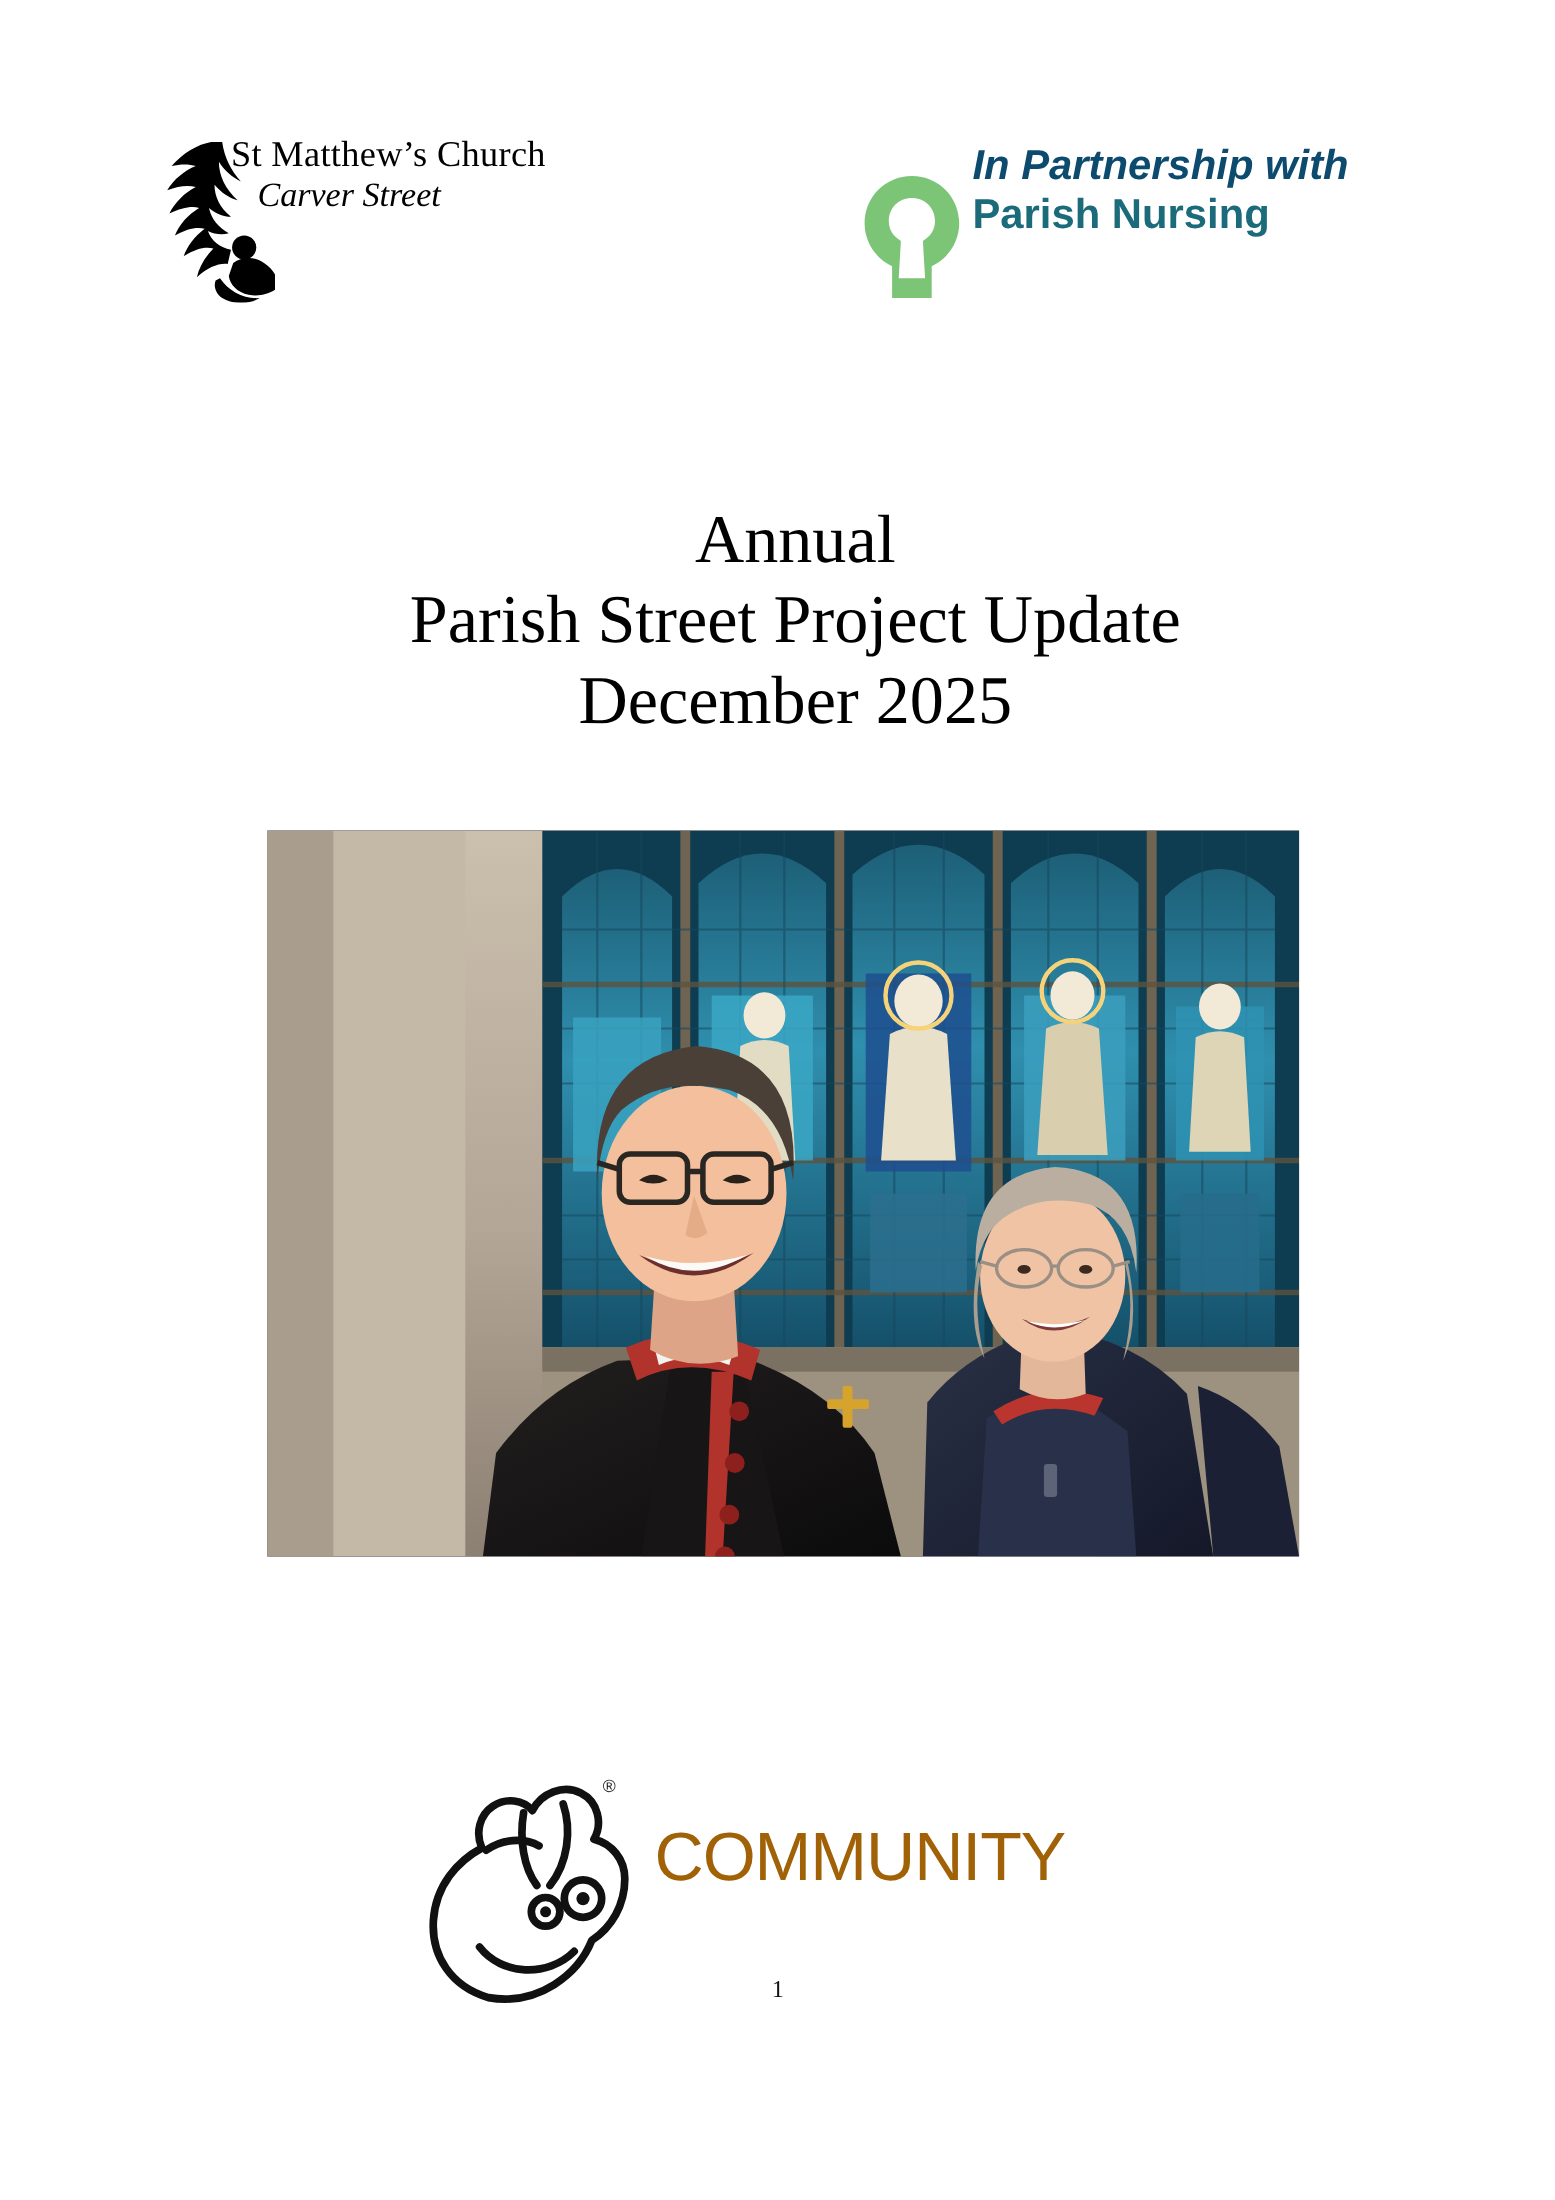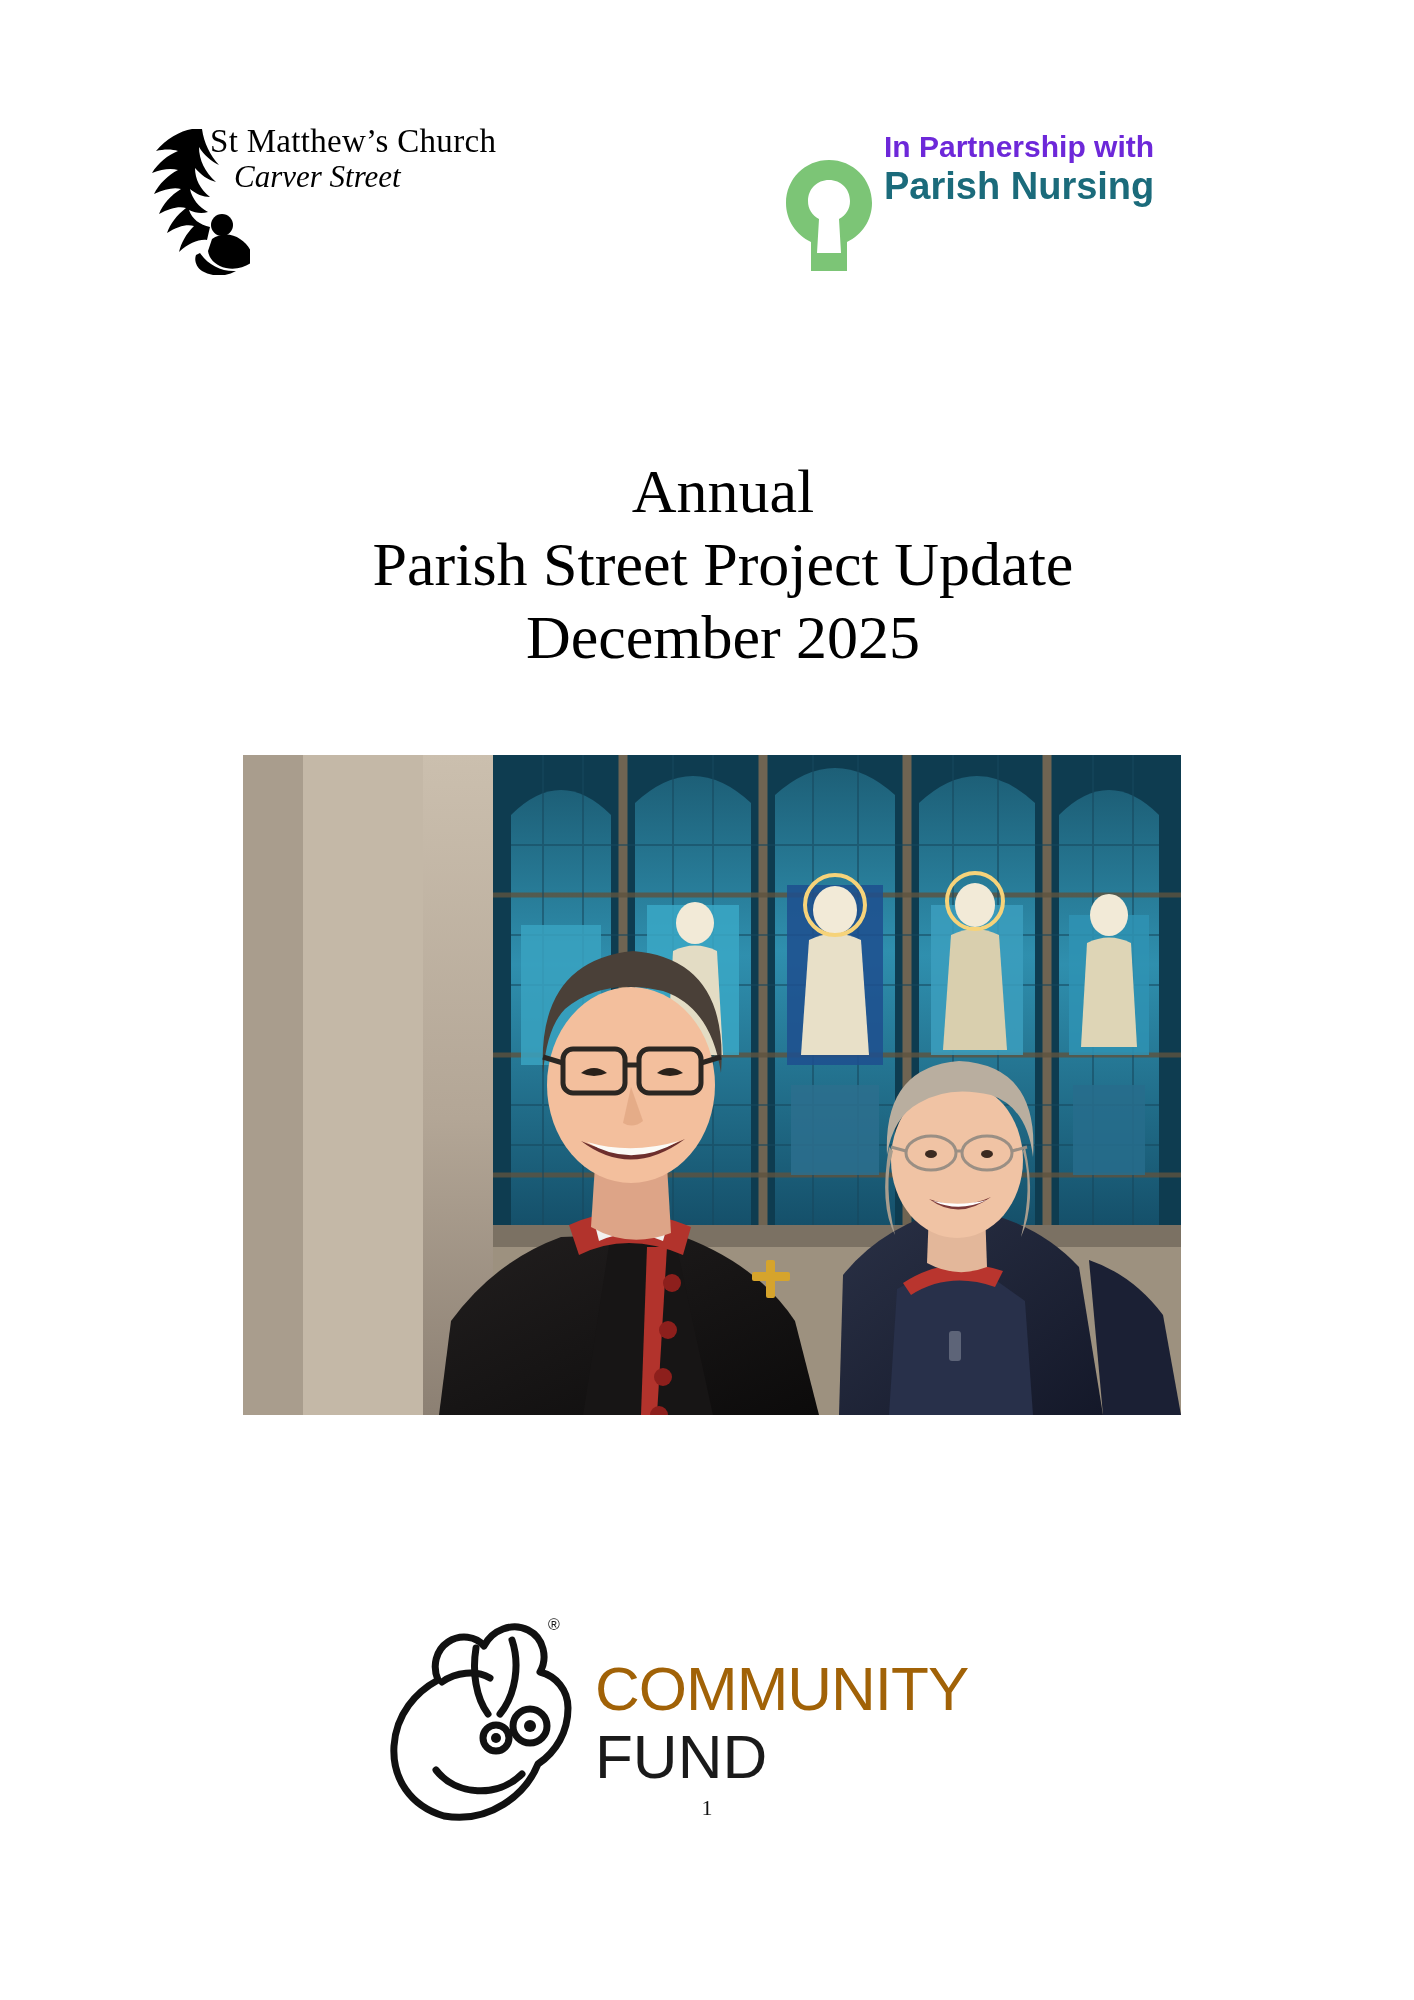--- a/index.html
+++ b/index.html
@@ -87,23 +87,24 @@
     height: 115px;
   }
   .pnm-logo .pnm-text {
     position: absolute;
     left: 100px;
     top: 0;
     width: 420px;
   }
   .pnm-logo .pnm-l1 {
     font-family: "Liberation Sans", sans-serif;
+    font-style: italic;
     font-weight: bold;
-    font-size: 30px;
-    color: #6d28d9;
+    font-size: 38px;
+    color: #0c4a6e;
     line-height: 1.15;
     white-space: nowrap;
   }
   .pnm-logo .pnm-l2,
   .pnm-logo .pnm-l3 {
     font-family: "Liberation Sans", sans-serif;
     font-weight: bold;
     font-size: 38px;
     color: #1b6b7b;
     line-height: 1.12;
@@ -446,19 +447,18 @@
 
           <path d="M56 160 C76 186 118 188 142 164"></path>
         </g>
         <circle cx="150" cy="116" r="6" fill="#111111"></circle>
         <circle cx="116" cy="128" r="5" fill="#111111"></circle>
       </svg>
     </div>
     <div class="reg">®</div>
     <div class="cf-text">
       <div class="cf-community">COMMUNITY</div>
-      <div class="cf-fund">FUND</div>
     </div>
   </div>
 
   <div class="page-number">1</div>
 
 </div>
 
 </body></html>

